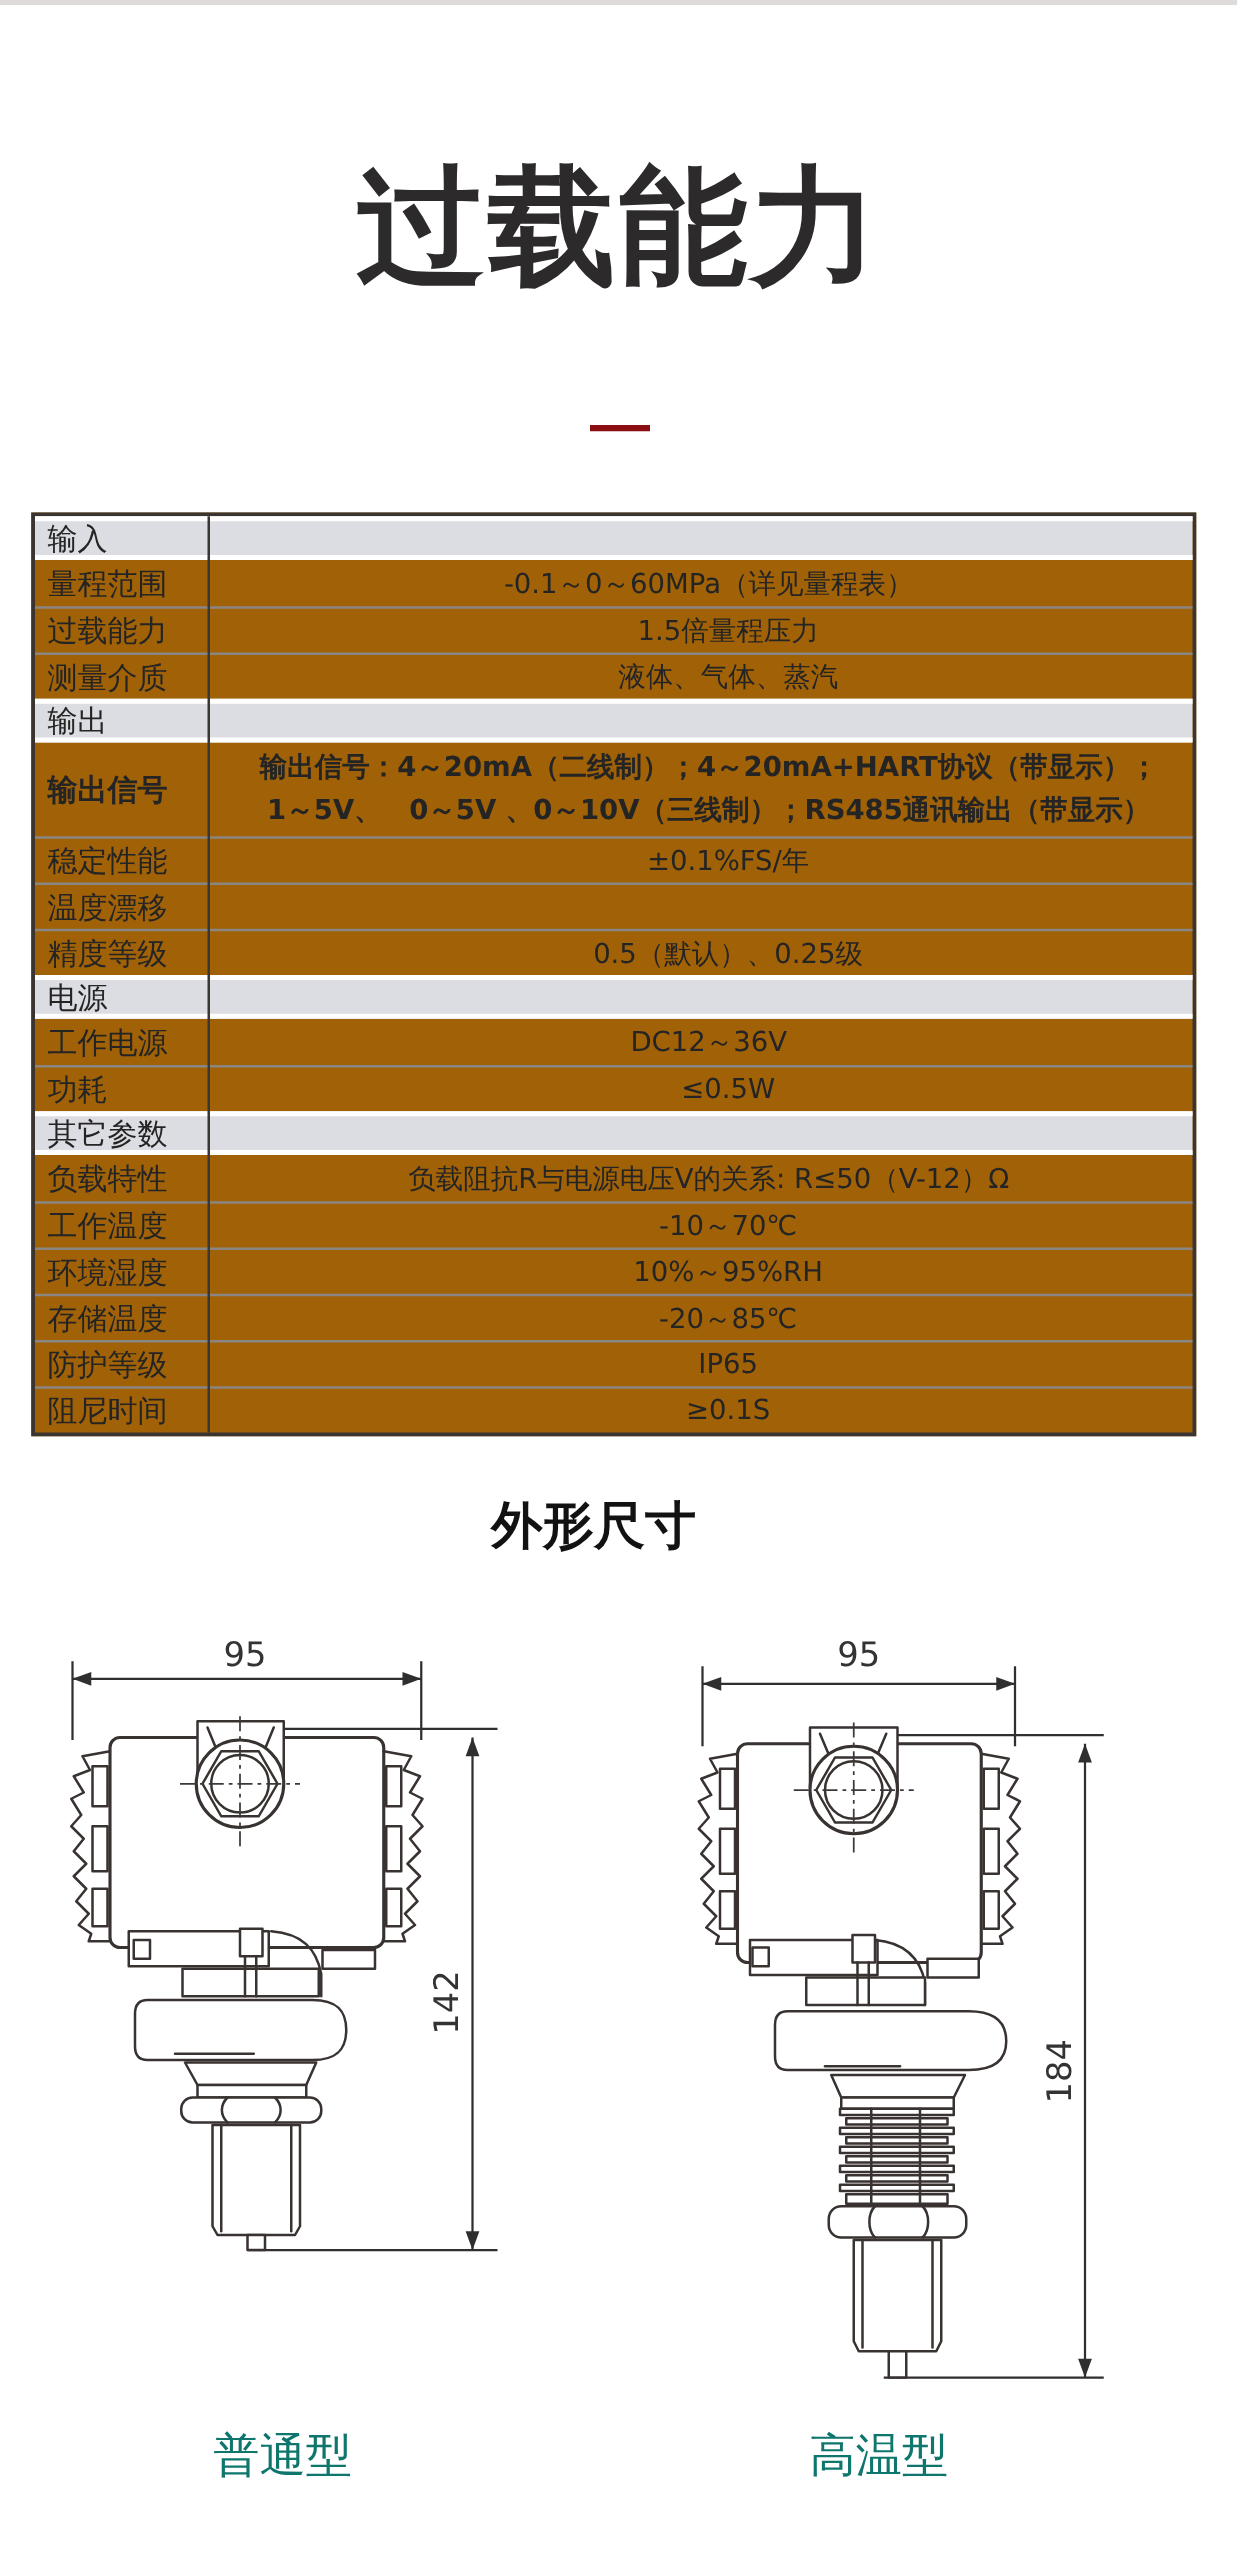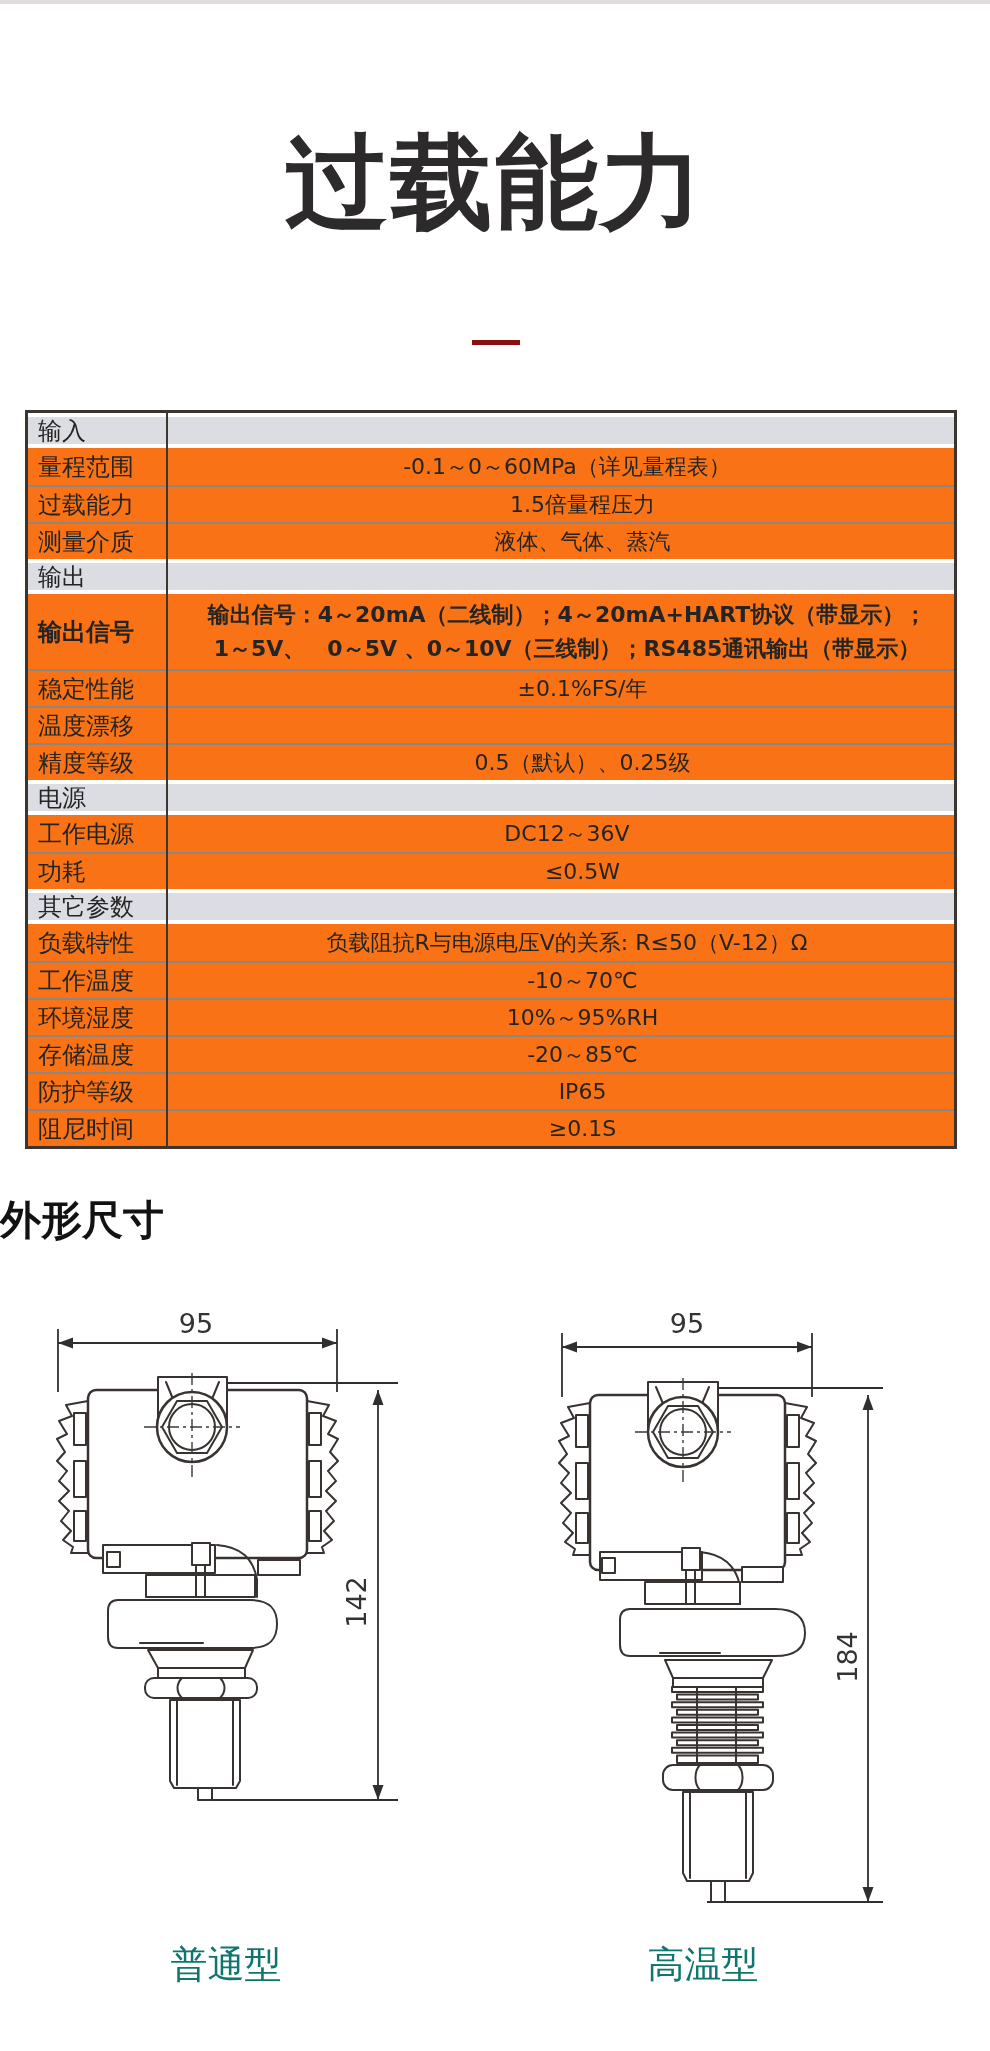--- a/index.html
+++ b/index.html
@@ -4,32 +4,32 @@
 <style>
   html,body{margin:0;padding:0;background:#fff;}
   #page{position:relative;width:990px;height:2051px;background:#fff;overflow:hidden;
         font-family:"DejaVu Sans","Liberation Sans",sans-serif;color:#262626;}
   .topstrip{position:absolute;left:0;top:0;width:990px;height:4px;background:#dfdbda;}
   .title{position:absolute;left:0;top:126px;width:990px;text-align:center;
          font-size:103px;font-weight:bold;letter-spacing:2px;color:#2c2a2a;line-height:1.1;}
   .accent{position:absolute;left:472px;top:340px;width:48px;height:5px;background:#8b0f12;}
   
   .spec{position:absolute;left:25px;top:410px;width:932px;border:3px solid #3b3532;
-        box-sizing:border-box;background:#f97316;}
+        box-sizing:border-box;background:#a16207;}
   .t-row{display:flex;align-items:center;box-sizing:border-box;}
   .t-row.dat{height:37px;}
   .t-row.tall{height:75px;font-weight:bold;}
   .t-row.sec{height:35px;background:#dcdde2;border-top:4px solid #fff;border-bottom:4px solid #fff;}
   .t-row.bt{border-top:2px solid #8a8684;gap:31px;}
   .t-label{flex:0 0 140px;padding-left:10px;font-size:24px;color:#242424;box-sizing:border-box;white-space:nowrap;}
   .t-value{flex:1;padding-left:12px;font-size:22px;color:#242424;white-space:nowrap;text-align:center;}
   .t-value .ln{line-height:34px;}
   .colline{position:absolute;left:138px;top:0;bottom:0;width:2px;background:#3b3734;}
   
-  .dimhead{position:absolute;left:0;top:1193px;width:950px;
+  .dimhead{position:absolute;left:0;top:1193px;width:950px;text-align:center;
            font-size:41px;font-weight:bold;color:#121212;}
   .dwg{position:absolute;}
   .dwg svg{display:block;}
   .dlabel{position:absolute;top:1940px;width:300px;text-align:center;
           font-size:37px;font-weight:normal;color:#0f766e;}
   .dlabel.l{left:76px;} .dlabel.r{left:553px;}
   .st{stroke:#383230;stroke-width:2;fill:none;stroke-linejoin:round;stroke-linecap:round;}
   .st25{stroke-width:2.5;}
   .wf{fill:#fff;}
   .dim{stroke:#2f2f2f;stroke-width:1.8;fill:none;}

